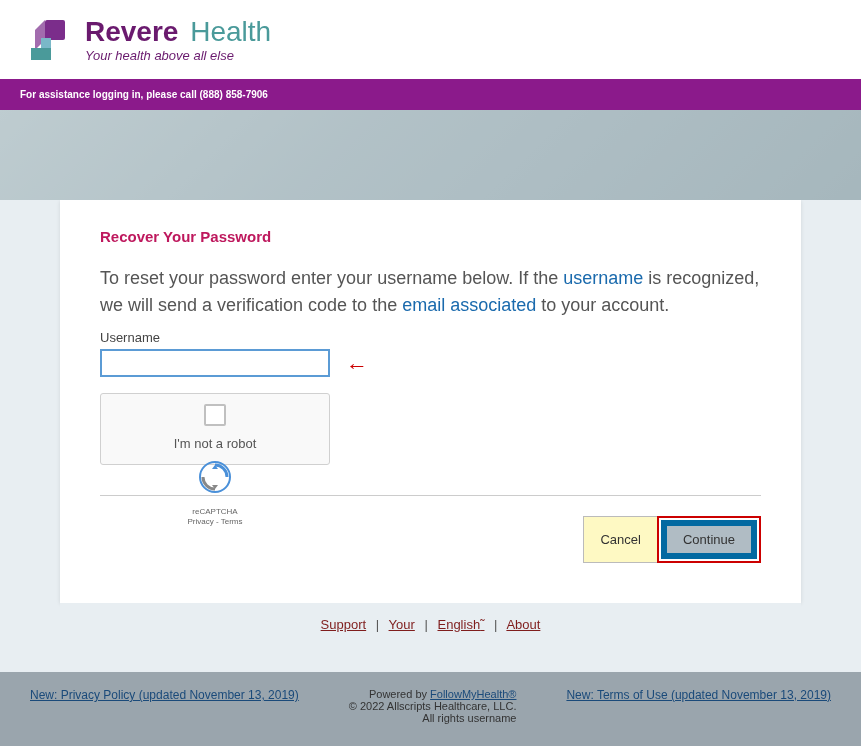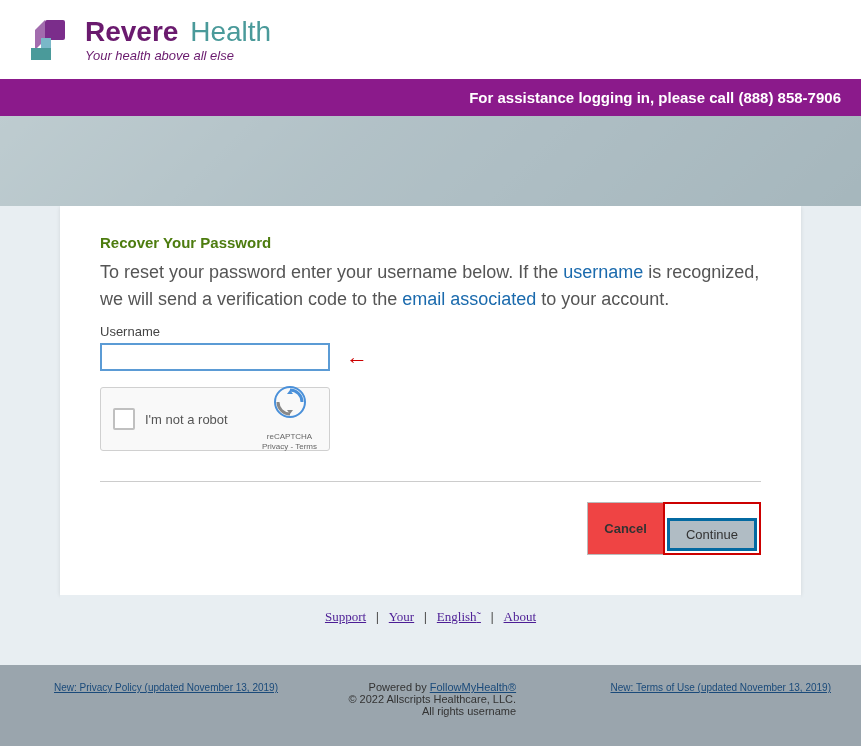--- a/index.html
+++ b/index.html
@@ -41,23 +41,23 @@
     .logo-tagline {
       font-size: 13px;
       color: #6a1a6e;
       font-style: italic;
     }
 
     
     .banner {
       background: #8b1a8b;
       color: #fff;
-      text-align: right;
+      text-align: left;
       padding: 10px 20px;
-      font-size: 15px;
+      font-size: 10px;
       font-weight: 600;
     }
 
     
     .hero {
       height: 90px;
       background: linear-gradient(135deg, #c8d4d8 0%, #b0bfc6 40%, #a8b8c0 60%, #98aaB2 100%);
       overflow: hidden;
       position: relative;
     }
@@ -79,22 +79,22 @@
       background: #fff;
       margin: 0 auto;
       padding: 28px 40px 30px 40px;
       max-width: 760px;
       box-shadow: 0 1px 4px rgba(0,0,0,0.1);
     }
 
     .form-title {
       font-size: 15px;
       font-weight: 700;
-      color: #4d7c0f;
-      margin-bottom: 8px;
+      color: #be185d;
+      margin-bottom: 20px;
     }
 
     .form-description {
       font-size: 18px;
       color: #555;
       line-height: 1.5;
       margin-bottom: 11px;
     }
 
     .form-description a {
@@ -132,26 +132,27 @@
       font-weight: bold;
       line-height: 1;
     }
 
     
     .recaptcha-box {
       border: 1px solid #d0d0d0;
       border-radius: 3px;
       background: #f9f9f9;
       width: 230px;
-      height: 64px;
+      height: 72px;
       display: flex;
       align-items: center;
       padding: 10px 12px;
       gap: 10px;
       margin-bottom: 30px;
+      flex-direction: column;
     }
 
     .recaptcha-checkbox {
       width: 22px;
       height: 22px;
       border: 2px solid #c0c0c0;
       background: #fff;
       flex-shrink: 0;
       border-radius: 2px;
     }
@@ -193,79 +194,75 @@
     .button-row {
       display: flex;
       justify-content: flex-end;
       gap: 0;
       margin-bottom: 10px;
     }
 
     .btn-cancel {
       padding: 6px 16px;
       font-size: 13px;
-      background: #ef4444;
+      background: #fef9c3;
       border: 1px solid #bbb;
       border-right: none;
       cursor: pointer;
       color: #333;
-      font-weight: bold;
     }
 
     .btn-continue-wrapper {
       border: 2px solid #cc0000;
       padding: 2px;
     }
 
     .btn-continue {
       padding: 6px 16px;
       font-size: 13px;
       background: #b0bcc4;
-      border: 3px solid #0369a1;
+      border: 6px solid #0369a1;
       cursor: pointer;
       color: #333;
       font-weight: 500;
-      margin-top: 12px;
     }
 
     
     .footer-links {
       text-align: center;
       padding: 14px 0 10px 0;
       font-size: 13px;
       color: #555;
       background: #e8eef2;
     }
 
     .footer-links a {
-      color: #4c1d95;
+      color: #7f1d1d;
       text-decoration: underline;
-      font-family: Liberation Serif, serif;
     }
 
     .footer-links .separator {
       margin: 0 6px;
       color: #555;
     }
 
     
     .bottom-footer {
       background: #9aa5ad;
       padding: 16px 30px;
       display: flex;
       justify-content: space-between;
       align-items: flex-start;
       font-size: 11px;
     }
 
     .footer-left a, .footer-right a {
       color: #1a4a7a;
       text-decoration: underline;
-      font-size: 10px;
-      margin-left: 24px;
+      font-size: 12px;
     }
 
     .footer-center {
       text-align: right;
       color: #333;
       font-size: 11px;
     }
 
     .footer-center a {
       color: #1a4a7a;

